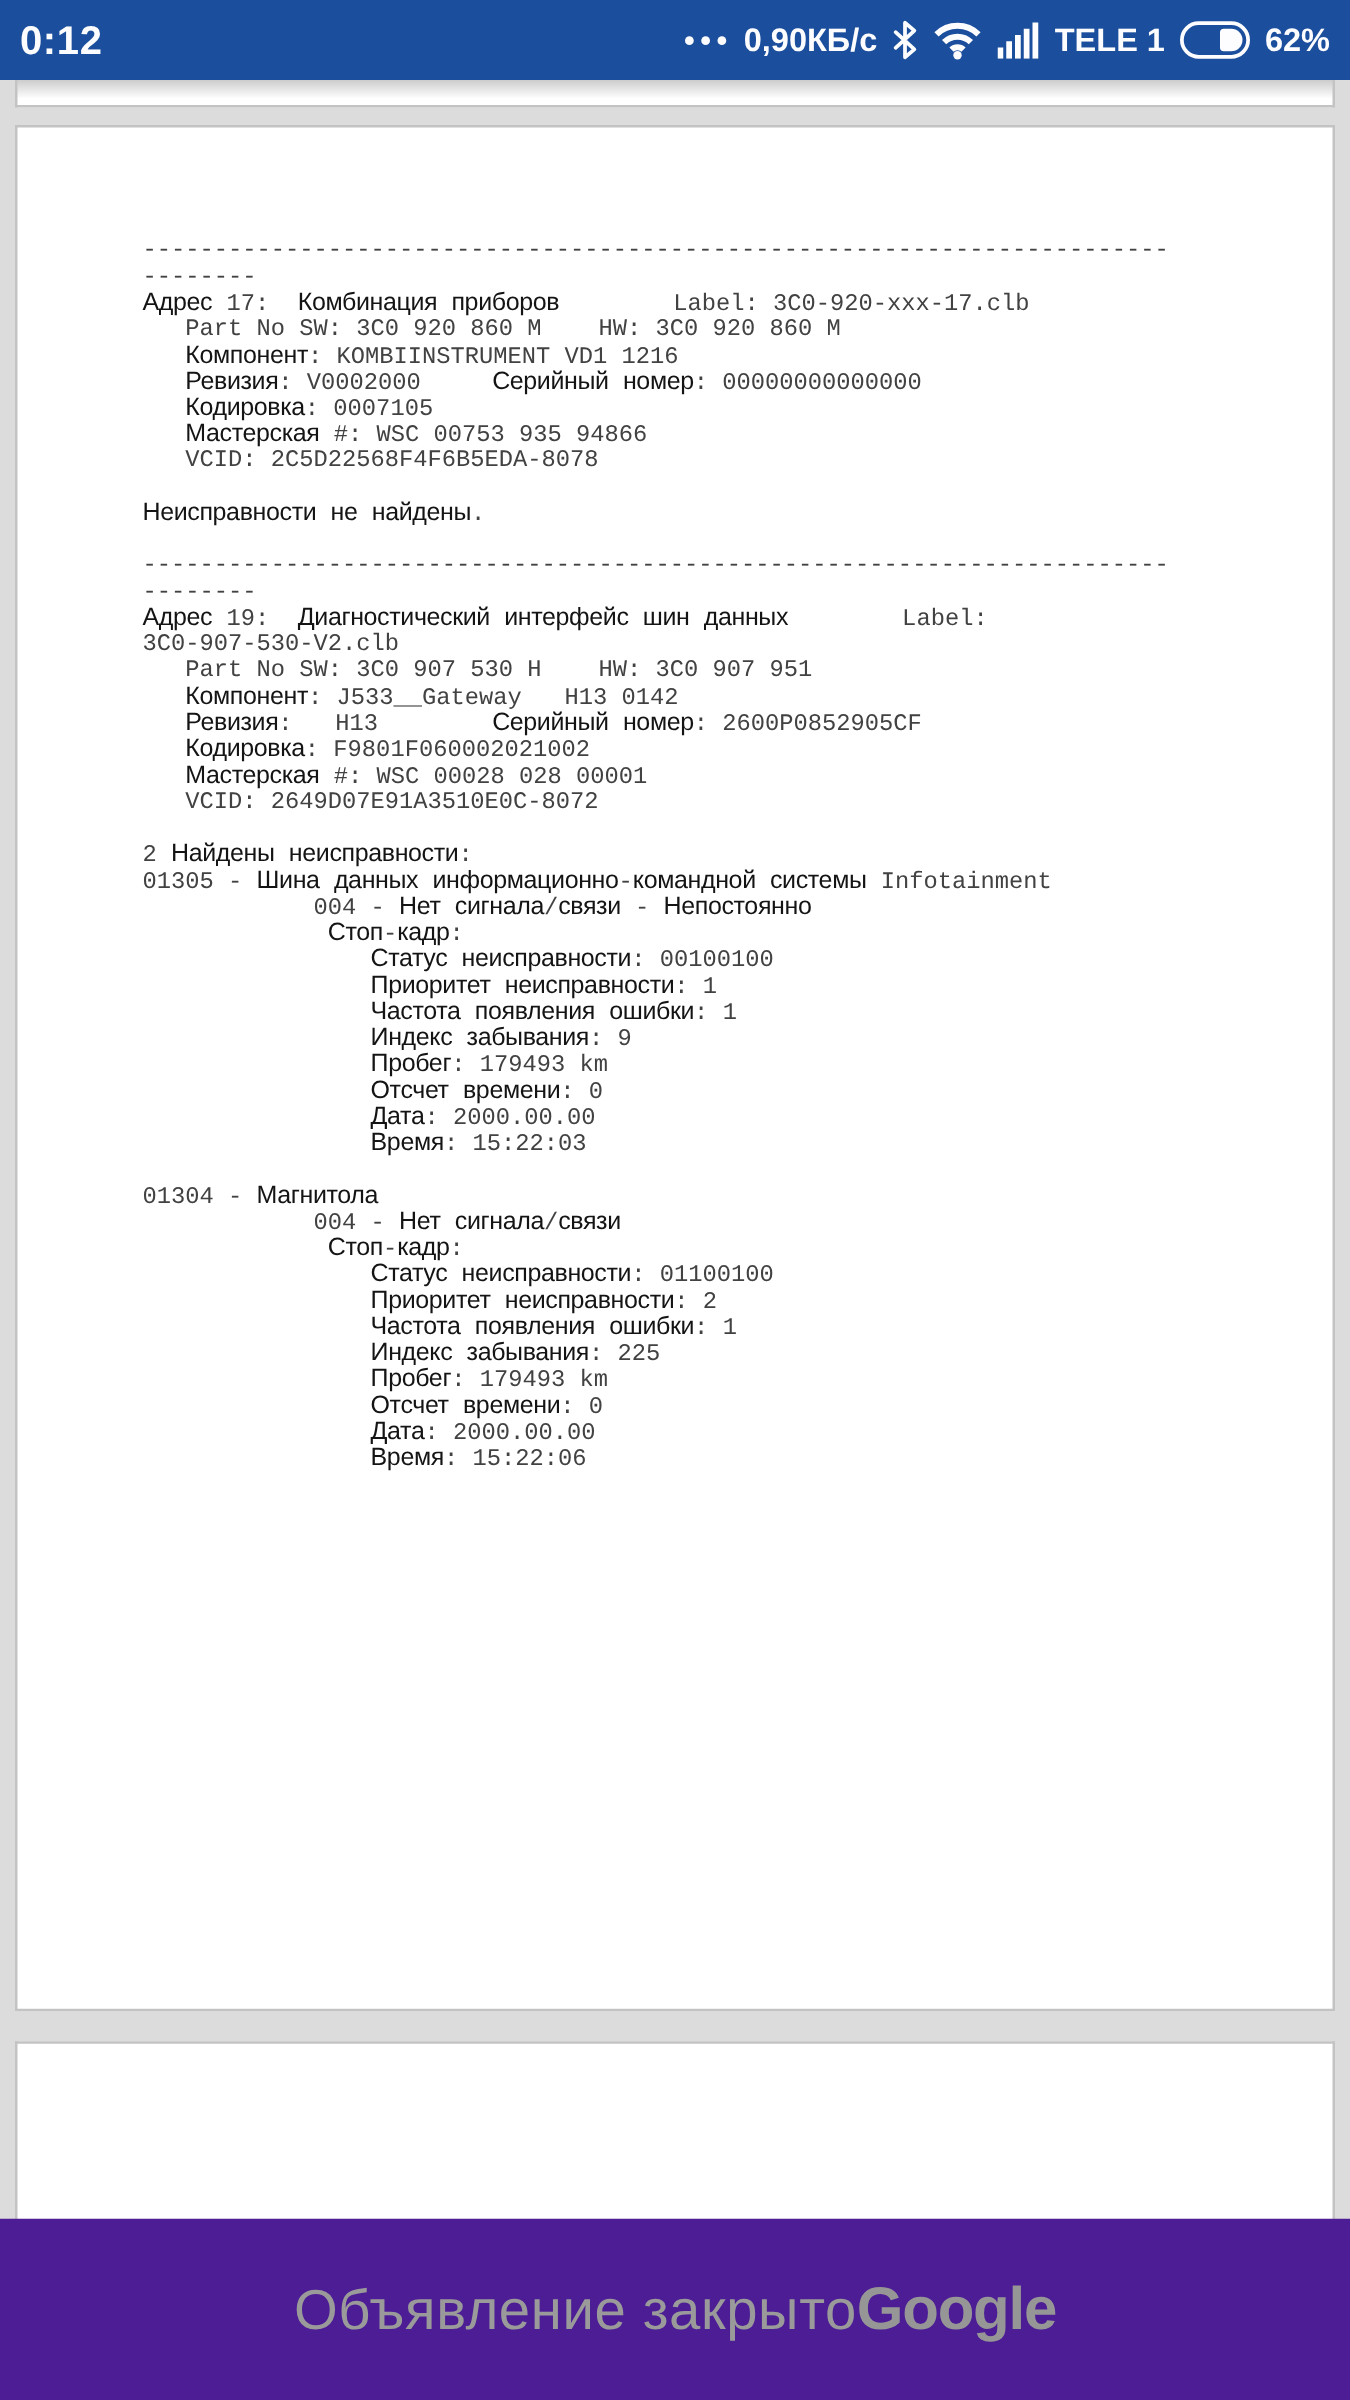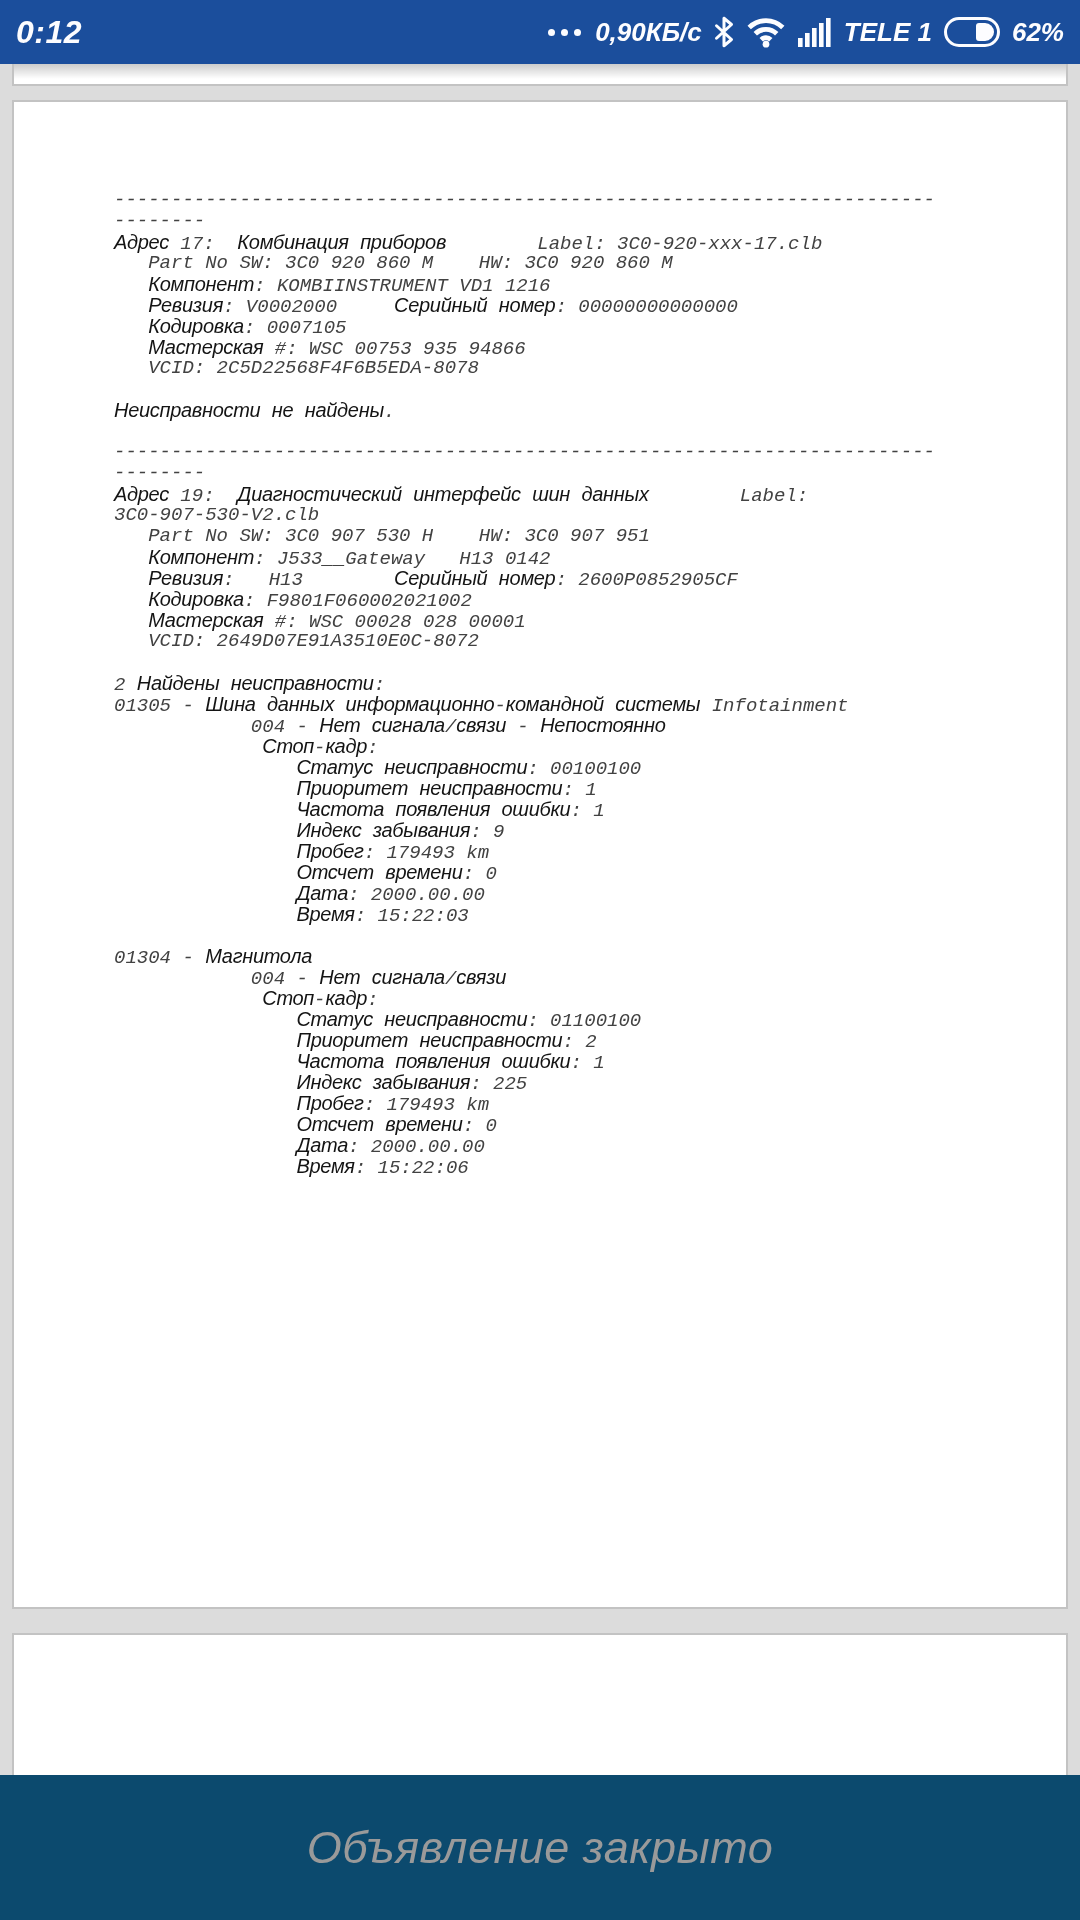--- a/index.html
+++ b/index.html
@@ -1,17 +1,17 @@
 <!DOCTYPE html>
 <html><head>
 <meta charset="utf-8">
 <style>
   html,body{margin:0;padding:0;background:#bfbfbf;}
   .screen{position:relative;width:1080px;height:1920px;background:#dcdcdc;overflow:hidden;
-          font-family:"Liberation Sans",sans-serif;font-style:italic;}
+          font-family:"Liberation Sans",sans-serif;}
 
   
   .statusbar{position:absolute;top:0;left:0;width:100%;height:64px;background:#1b4e9c;
              display:flex;align-items:center;justify-content:space-between;
              padding:0 16px;box-sizing:border-box;color:#fdfdff;z-index:10;}
   .sb-time{font-size:32px;font-weight:700;letter-spacing:0.5px;}
   .sb-right{display:flex;align-items:center;gap:12px;font-size:26px;font-weight:700;}
   .sb-dots{display:flex;gap:6px;align-items:center;margin-right:2px;}
   .sb-dots i{width:7px;height:7px;border-radius:50%;background:#fdfdff;}
   .sb-icon{display:block;}
@@ -30,21 +30,21 @@
 
   
   .doc{padding:88px 0 0 100px;white-space:pre;
        font-family:"Liberation Mono","DejaVu Sans Mono",monospace;
        font-size:19px;line-height:21px;color:#424242;}
   .docline{height:21px;}
   .c{font-family:"Liberation Sans","DejaVu Sans",sans-serif;font-size:20px;
      color:#141414;letter-spacing:-0.3px;}
 
   
-  .ad-banner{position:absolute;left:0;right:0;bottom:0;height:145px;background:#0c4a6e;
+  .ad-banner{position:absolute;left:0;right:0;bottom:0;height:145px;background:#4c1d95;
              display:flex;align-items:center;justify-content:center;z-index:5;}
   .ad-text{font-size:45px;color:#9a9a9a;font-weight:400;letter-spacing:0.5px;}
   .ad-google{font-size:48px;color:#969696;font-weight:700;letter-spacing:-1px;}
 </style>
 </head>
 <body>
 
 <div class="screen">
 
   <div class="statusbar">
@@ -83,15 +83,16 @@
   <div class="page page-partial"></div>
 
   <div class="page page-main">
     <div class="doc" id="doc"><div class="docline">------------------------------------------------------------------------</div><div class="docline">--------</div><div class="docline"><span class="c">Адрес</span> 17:  <span class="c">Комбинация</span> <span class="c">приборов</span>        Label: 3C0-920-xxx-17.clb</div><div class="docline">   Part No SW: 3C0 920 860 M    HW: 3C0 920 860 M</div><div class="docline">   <span class="c">Компонент</span>: KOMBIINSTRUMENT VD1 1216</div><div class="docline">   <span class="c">Ревизия</span>: V0002000     <span class="c">Серийный</span> <span class="c">номер</span>: 00000000000000</div><div class="docline">   <span class="c">Кодировка</span>: 0007105</div><div class="docline">   <span class="c">Мастерская</span> #: WSC 00753 935 94866</div><div class="docline">   VCID: 2C5D22568F4F6B5EDA-8078</div><div class="docline">&nbsp;</div><div class="docline"><span class="c">Неисправности</span> <span class="c">не</span> <span class="c">найдены</span>.</div><div class="docline">&nbsp;</div><div class="docline">------------------------------------------------------------------------</div><div class="docline">--------</div><div class="docline"><span class="c">Адрес</span> 19:  <span class="c">Диагностический</span> <span class="c">интерфейс</span> <span class="c">шин</span> <span class="c">данных</span>        Label:</div><div class="docline">3C0-907-530-V2.clb</div><div class="docline">   Part No SW: 3C0 907 530 H    HW: 3C0 907 951</div><div class="docline">   <span class="c">Компонент</span>: J533__Gateway   H13 0142</div><div class="docline">   <span class="c">Ревизия</span>:   H13        <span class="c">Серийный</span> <span class="c">номер</span>: 2600P0852905CF</div><div class="docline">   <span class="c">Кодировка</span>: F9801F060002021002</div><div class="docline">   <span class="c">Мастерская</span> #: WSC 00028 028 00001</div><div class="docline">   VCID: 2649D07E91A3510E0C-8072</div><div class="docline">&nbsp;</div><div class="docline">2 <span class="c">Найдены</span> <span class="c">неисправности</span>:</div><div class="docline">01305 - <span class="c">Шина</span> <span class="c">данных</span> <span class="c">информационно</span>-<span class="c">командной</span> <span class="c">системы</span> Infotainment</div><div class="docline">            004 - <span class="c">Нет</span> <span class="c">сигнала</span>/<span class="c">связи</span> - <span class="c">Непостоянно</span></div><div class="docline">             <span class="c">Стоп</span>-<span class="c">кадр</span>:</div><div class="docline">                <span class="c">Статус</span> <span class="c">неисправности</span>: 00100100</div><div class="docline">                <span class="c">Приоритет</span> <span class="c">неисправности</span>: 1</div><div class="docline">                <span class="c">Частота</span> <span class="c">появления</span> <span class="c">ошибки</span>: 1</div><div class="docline">                <span class="c">Индекс</span> <span class="c">забывания</span>: 9</div><div class="docline">                <span class="c">Пробег</span>: 179493 km</div><div class="docline">                <span class="c">Отсчет</span> <span class="c">времени</span>: 0</div><div class="docline">                <span class="c">Дата</span>: 2000.00.00</div><div class="docline">                <span class="c">Время</span>: 15:22:03</div><div class="docline">&nbsp;</div><div class="docline">01304 - <span class="c">Магнитола</span></div><div class="docline">            004 - <span class="c">Нет</span> <span class="c">сигнала</span>/<span class="c">связи</span></div><div class="docline">             <span class="c">Стоп</span>-<span class="c">кадр</span>:</div><div class="docline">                <span class="c">Статус</span> <span class="c">неисправности</span>: 01100100</div><div class="docline">                <span class="c">Приоритет</span> <span class="c">неисправности</span>: 2</div><div class="docline">                <span class="c">Частота</span> <span class="c">появления</span> <span class="c">ошибки</span>: 1</div><div class="docline">                <span class="c">Индекс</span> <span class="c">забывания</span>: 225</div><div class="docline">                <span class="c">Пробег</span>: 179493 km</div><div class="docline">                <span class="c">Отсчет</span> <span class="c">времени</span>: 0</div><div class="docline">                <span class="c">Дата</span>: 2000.00.00</div><div class="docline">                <span class="c">Время</span>: 15:22:06</div></div>
   </div>
 
   <div class="page page-next"></div>
 
   <div class="ad-banner">
     <span class="ad-text">Объявление закрыто</span>
+    <span class="ad-google">Google</span>
   </div>
 
 </div>
 
 </body></html>

